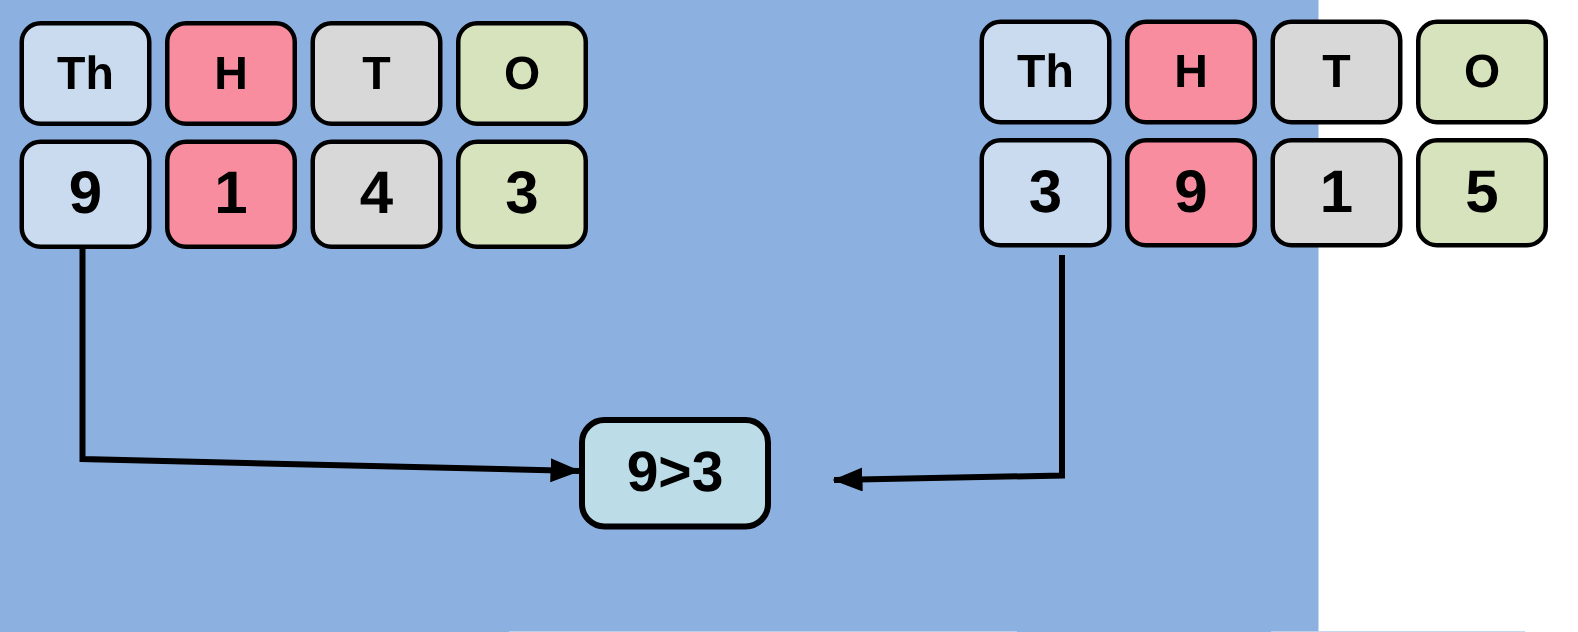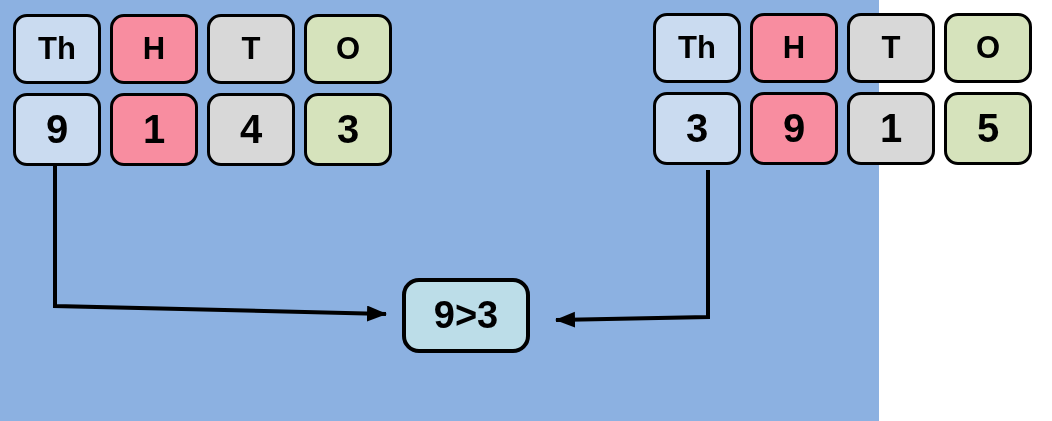--- a/index.html
+++ b/index.html
@@ -39,21 +39,21 @@
   .arrows-layer {
     position: absolute;
     left: 0; top: 0;
     width: 1052px;
     height: 421px;
     pointer-events: none;
   }
 
   .compare-box {
     position: absolute;
-    left: 402px; top: 278px;
+    left: 386px; top: 278px;
     width: 128px; height: 75px;
     border: 4px solid #000;
     border-radius: 17px;
     display: flex;
     align-items: center;
     justify-content: center;
     font-size: 38px;
     font-weight: 700;
     color: #000;
   }

